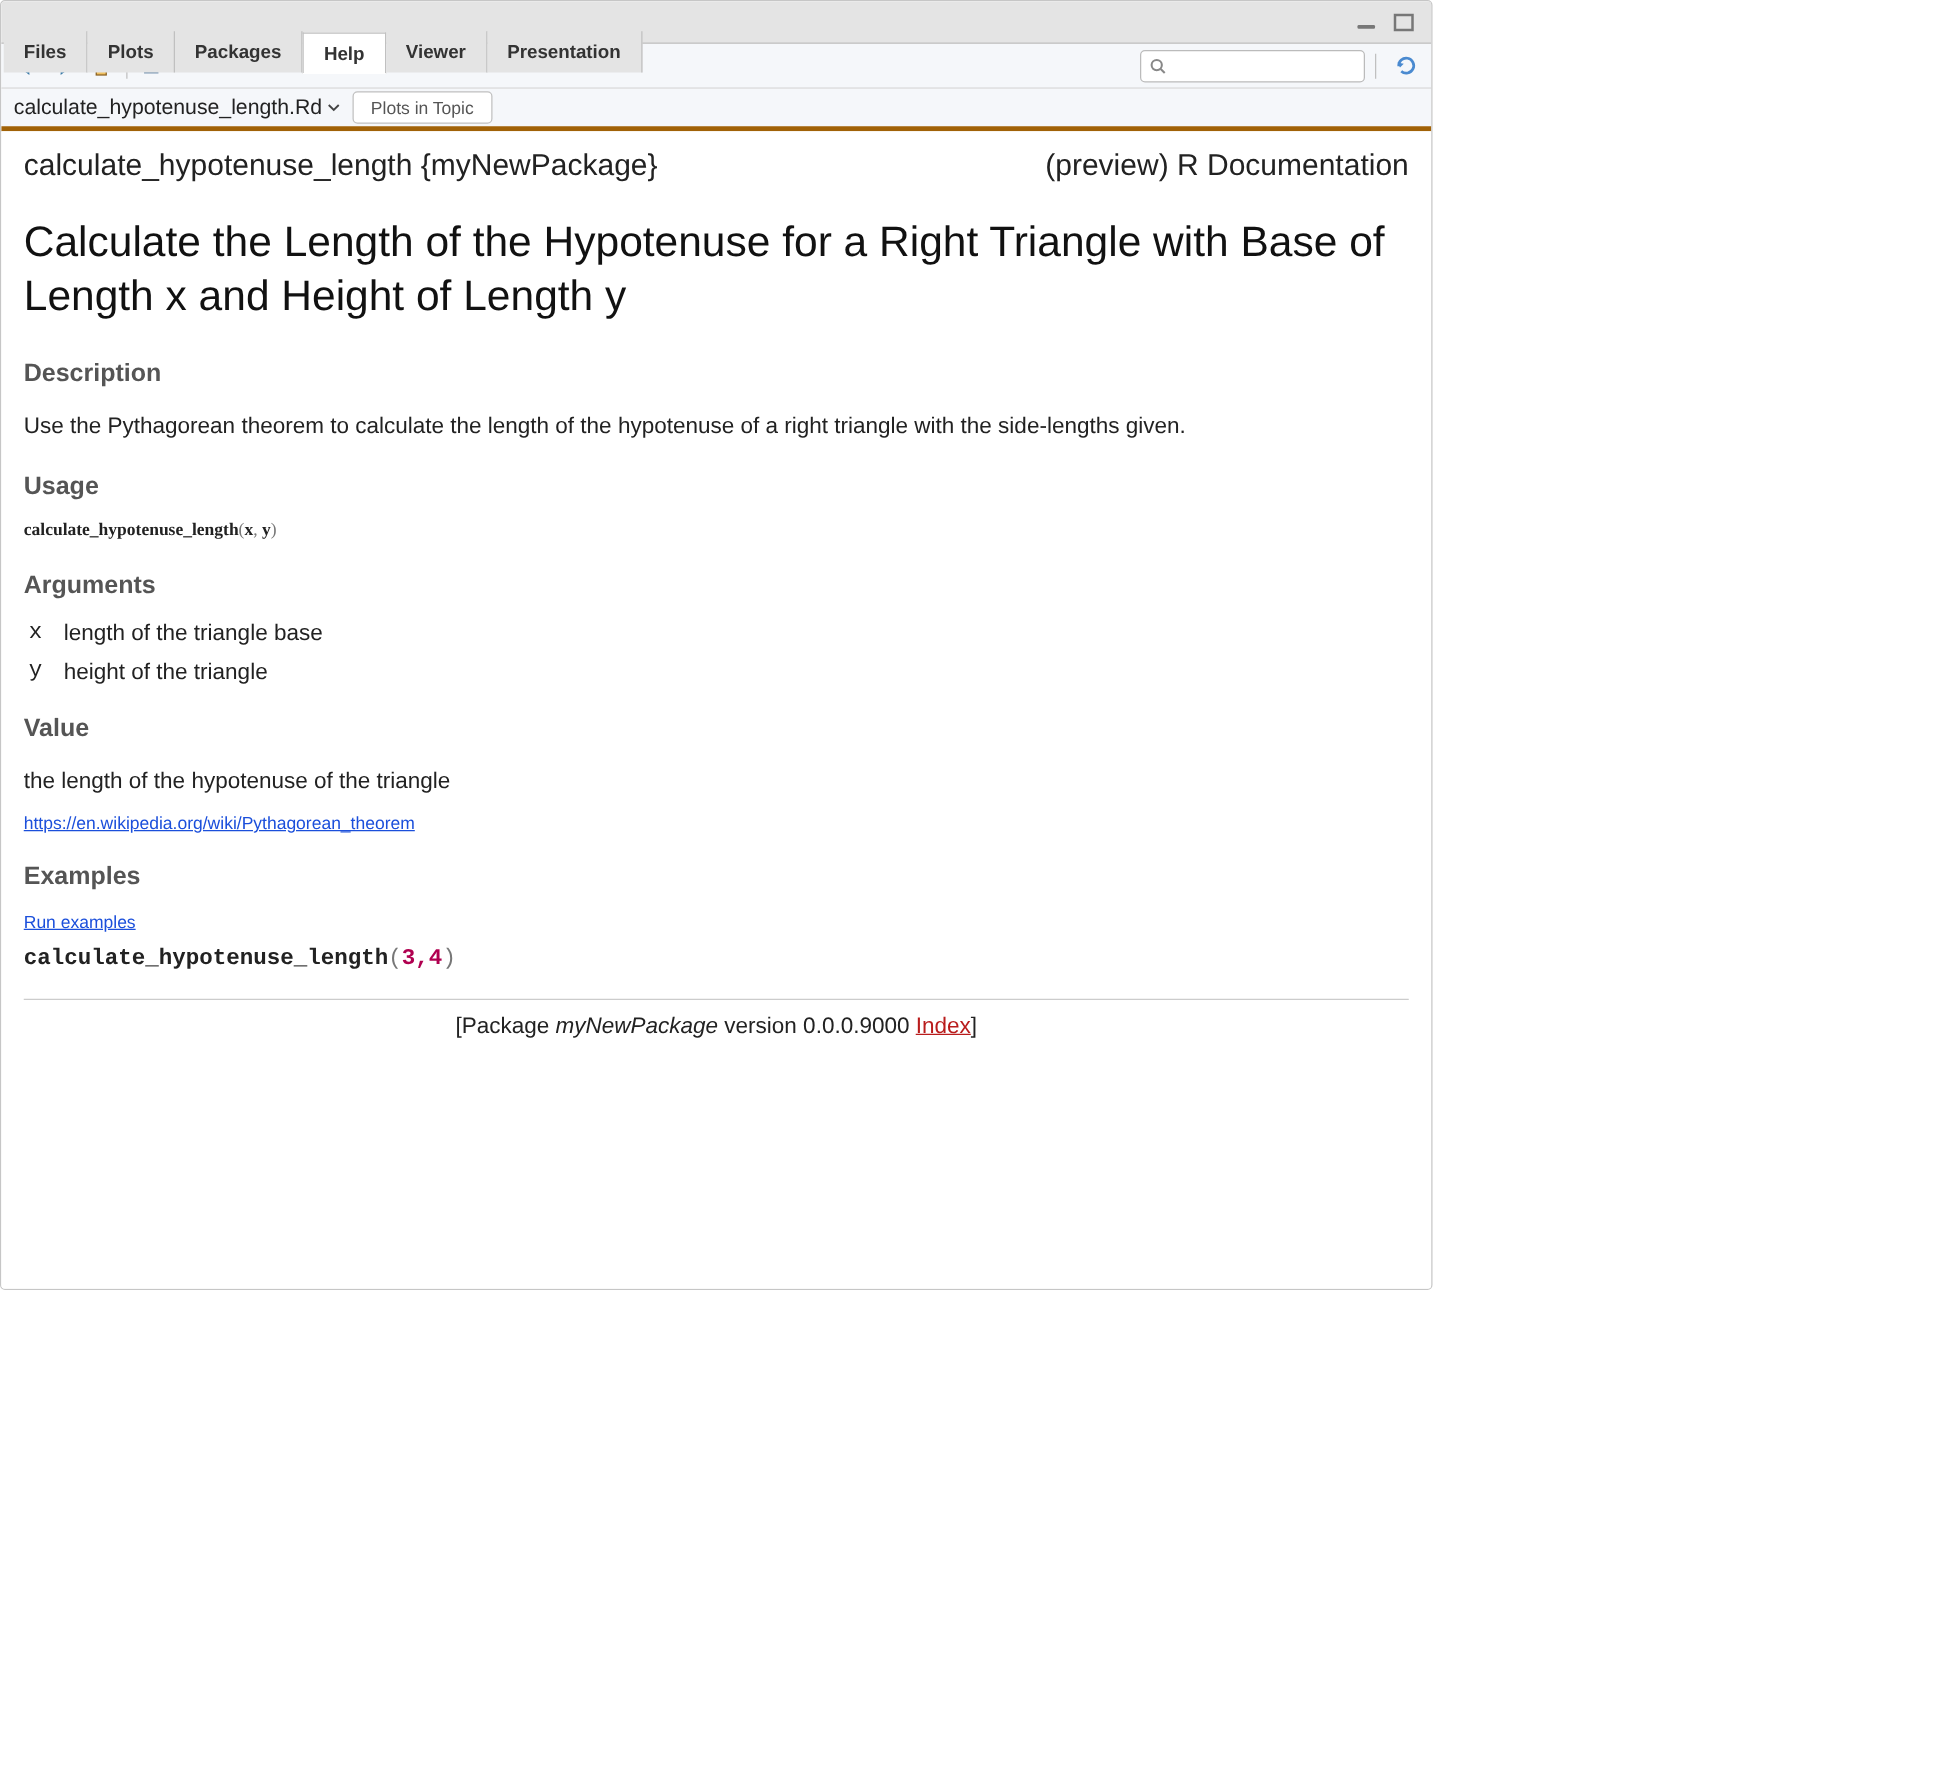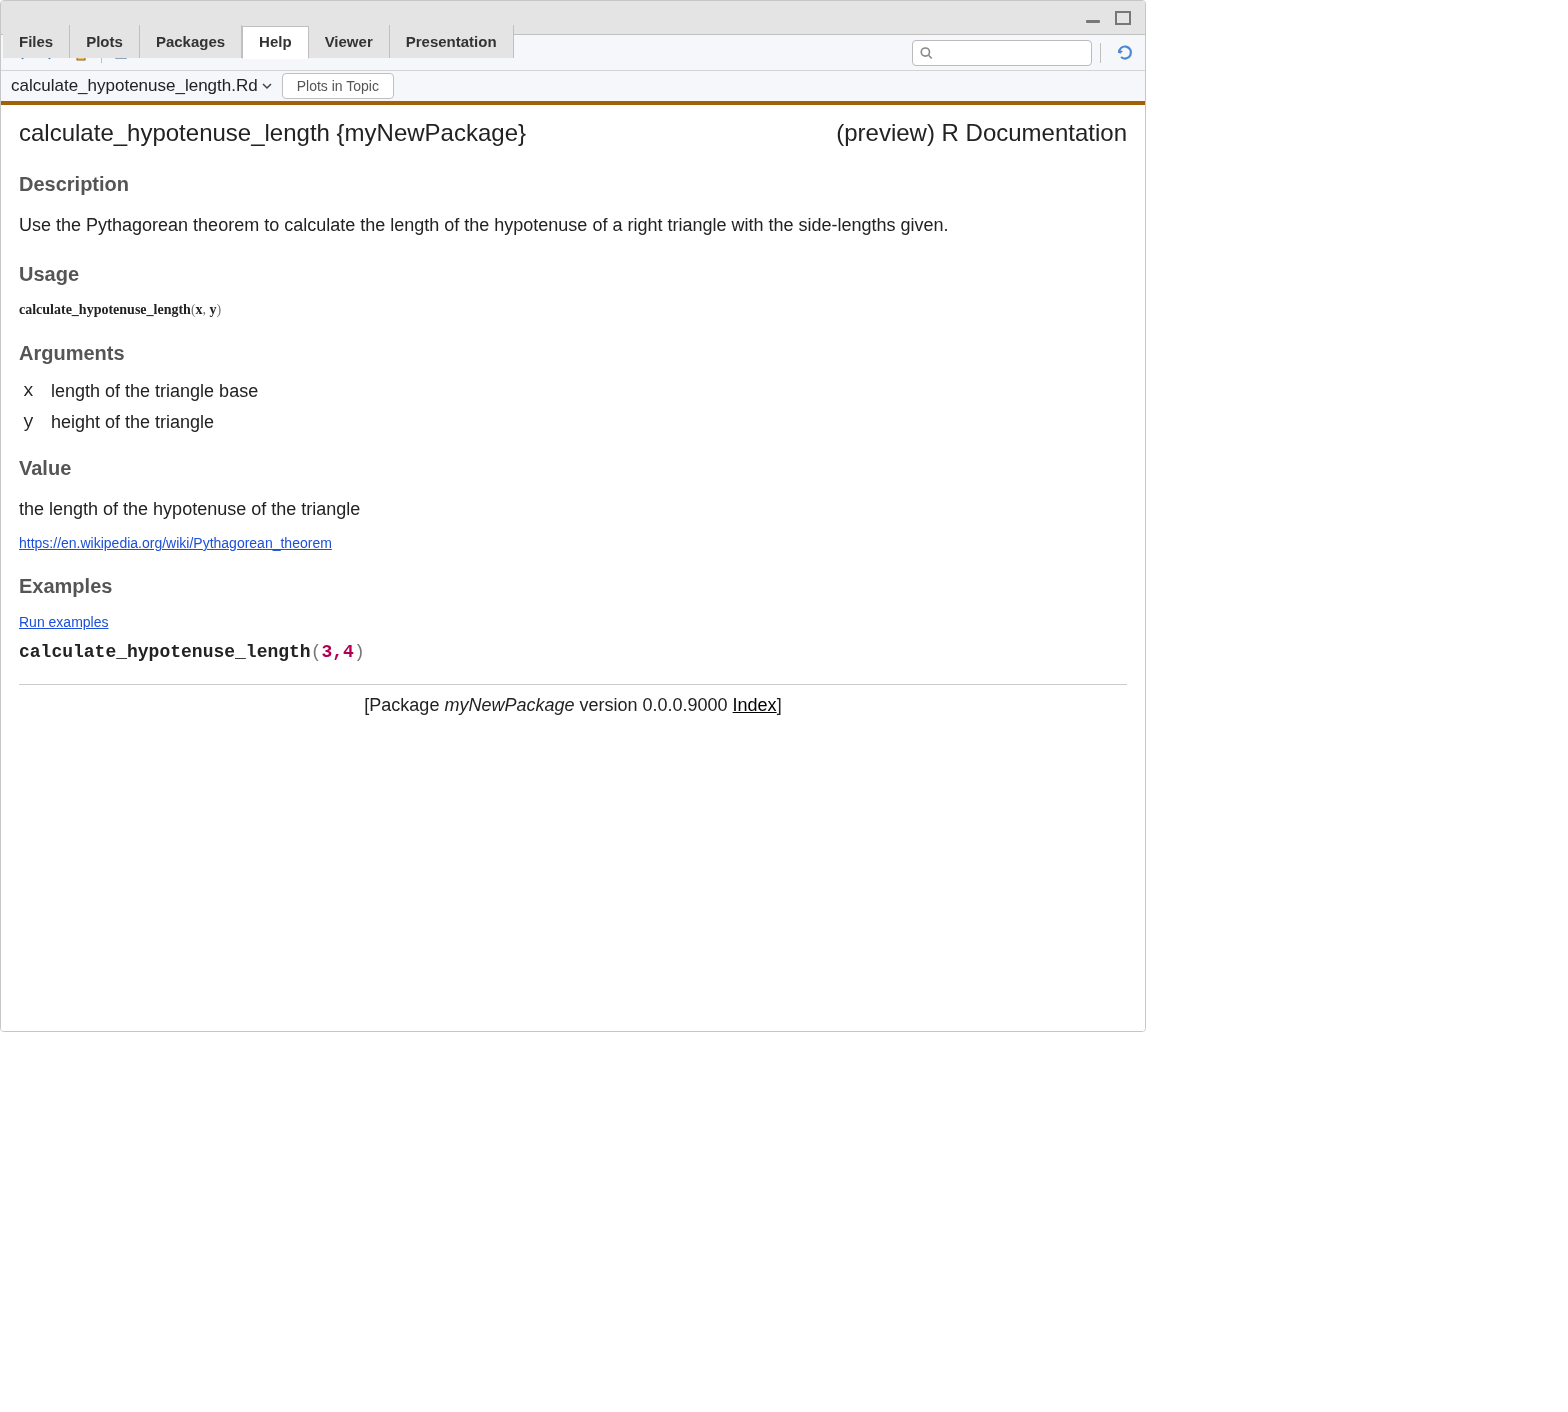--- a/index.html
+++ b/index.html
@@ -26,21 +26,21 @@
     .tab {
       padding: 8px 16px;
       font-size: 15px;
       font-weight: bold;
       color: #333;
       border-right: 1px solid #c0c0c0;
       cursor: pointer;
       background: #e4e4e4;
       height: 100%;
       display: flex;
-      align-items: flex-end;
+      align-items: flex-start;
       margin-top: 48px;
     }
     .tab.active {
       background: #fff;
       border-top: 1px solid #c0c0c0;
       border-left: 1px solid #c0c0c0;
       border-bottom: 1px solid #fff;
       margin-bottom: -1px;
     }
     .window-controls {
@@ -180,21 +180,21 @@
     .example-code .num { color: #b00050; }
     .example-code .comma { color: #b00050; }
     hr { margin-top: 22px; border: none; border-top: 1px solid #ccc; }
     .footer {
       text-align: center;
       font-size: 18px;
       color: #222;
       margin-top: 10px;
     }
     .footer em { font-style: italic; }
-    .footer a { color: #000000; text-decoration: underline; }
+    .footer a { color: #b91c1c; text-decoration: underline; }
   </style>
 </head>
 <body>
 
 <div class="tab-bar">
   <div class="tab">
       <span>Files</span>
     </div>
   <div class="tab">
       <span>Plots</span>
@@ -277,20 +277,21 @@
   </div>
   <button class="find-btn">Plots in Topic</button>
 </div>
 
 <div class="content">
   <div class="doc-header">
     <span>calculate_hypotenuse_length {myNewPackage}</span>
     <span>(preview) R Documentation</span>
   </div>
 
+  <h1>Calculate the Length of the Hypotenuse for a Right Triangle with Base of Length x and Height of Length y</h1>
 
   <h2>Description</h2>
   <p class="body-text">Use the Pythagorean theorem to calculate the length of the hypotenuse of a right triangle with the side-lengths given.</p>
 
   <h2>Usage</h2>
   <div class="code-usage">
     <span>calculate_hypotenuse_length</span><span class="paren">(</span><span>x</span><span class="comma">, </span><span>y</span><span class="paren">)</span>
   </div>
 
   <h2>Arguments</h2>

